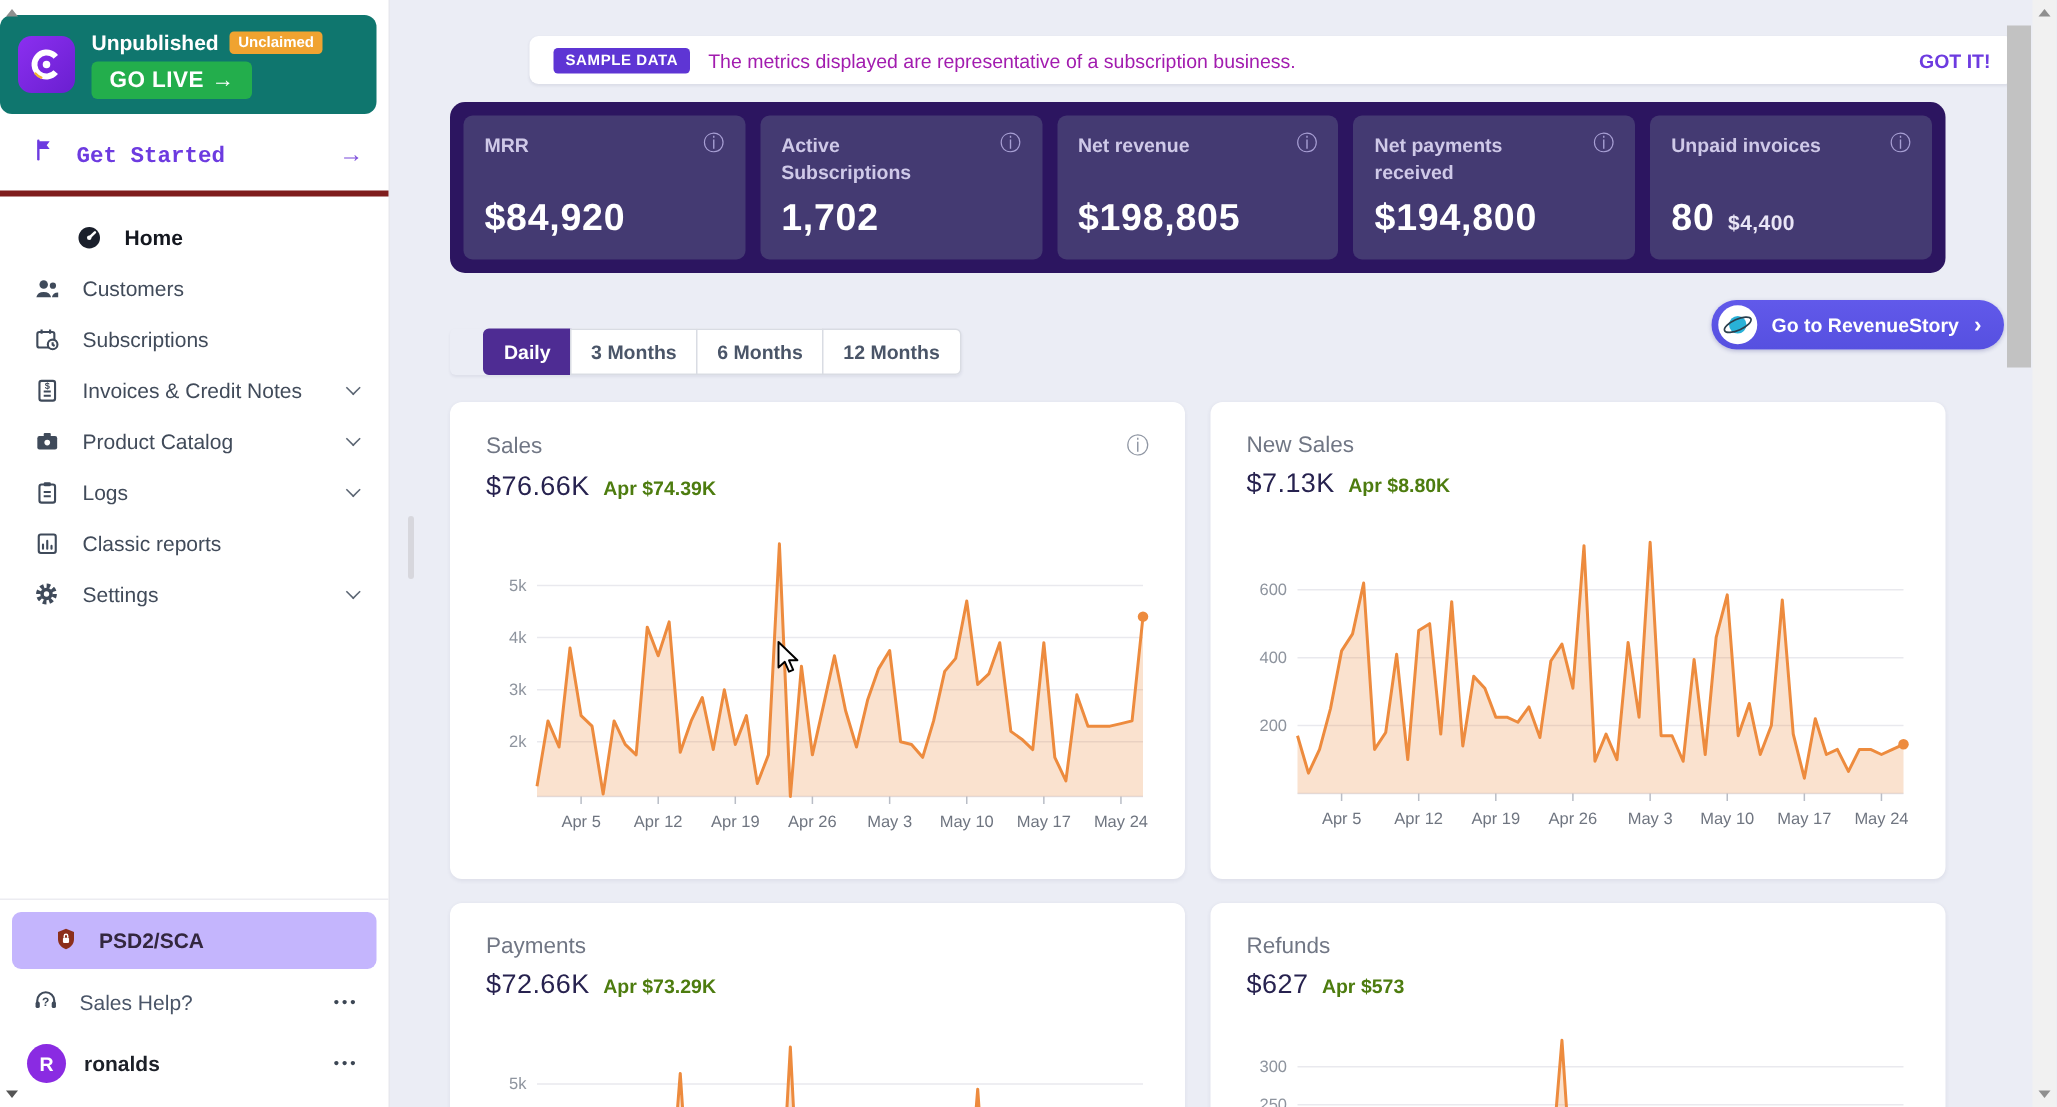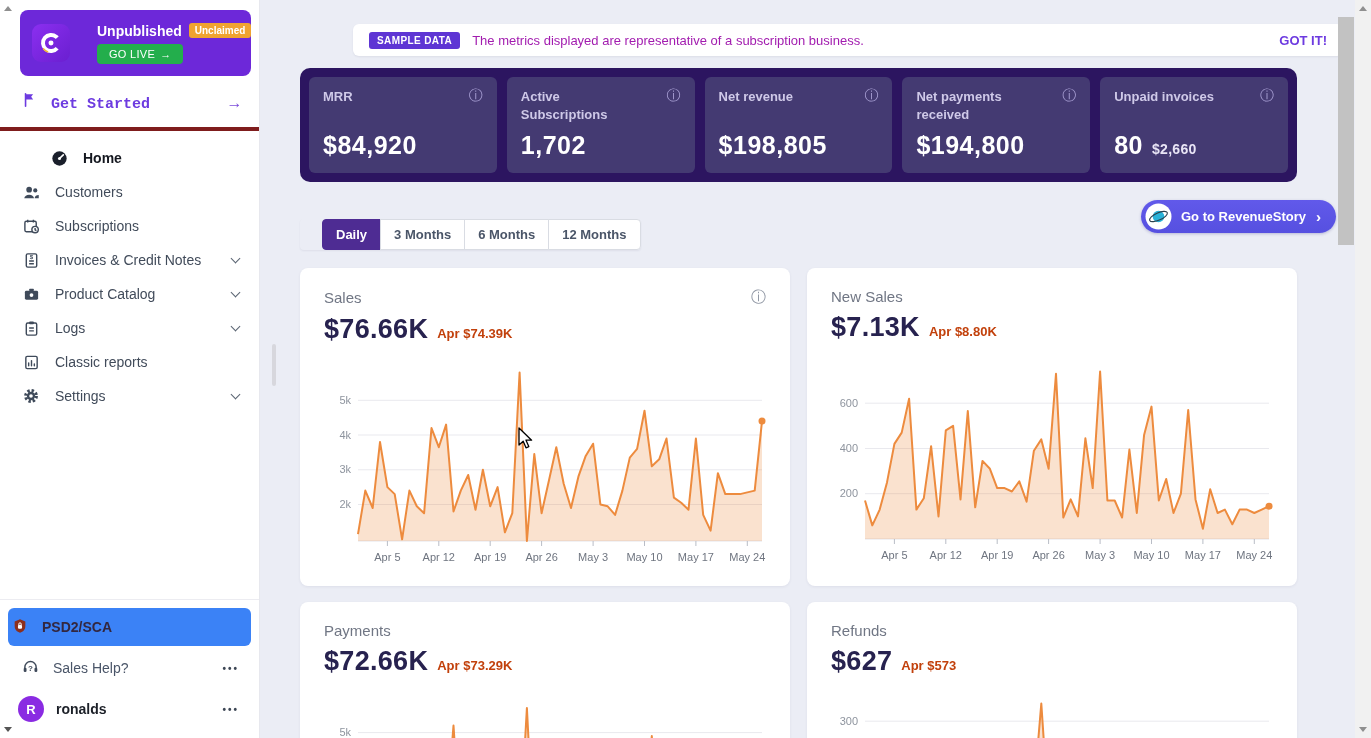--- a/index.html
+++ b/index.html
@@ -1,37 +1,37 @@
 <!DOCTYPE html>
 <html><head>
 <meta charset="utf-8">
 <style>
   * { margin:0; padding:0; box-sizing:border-box; }
   html,body { width:1371px; height:738px; overflow:hidden; }
   body { font-family:"Liberation Sans", sans-serif; background:#ebedf5; position:relative; }
 
   
   .sidebar { position:absolute; left:0; top:0; width:260px; height:738px; background:#fff; border-right:1px solid #e7e8ee; z-index:2; }
-  .org-banner { margin:10px 8px 0 20px; height:66px; background:#6d28d9; border-radius:8px; display:flex; align-items:center; padding:0 12px; gap:27px; }
+  .org-banner { margin:10px 8px 0 0; height:66px; background:#0f766e; border-radius:8px; display:flex; align-items:center; padding:0 12px; gap:11px; }
   .org-logo { width:38px; height:38px; border-radius:9px; background:linear-gradient(135deg,#8b2ff0,#6a1fd0); display:flex; align-items:center; justify-content:center; flex:none; }
   .org-col { display:flex; flex-direction:column; gap:5px; }
   .org-row1 { display:flex; align-items:center; gap:7px; }
   .org-status { color:#fff; font-size:14px; font-weight:700; }
   .org-badge { background:#f0a330; color:#fff; font-size:10px; font-weight:700; padding:2px 6px; border-radius:3px; }
-  .go-live { background:#23ae4c; color:#fff; border:none; font-size:11px; font-weight:400; padding:4px 12px; border-radius:4px; display:inline-flex; align-items:center; gap:5px; width:max-content; cursor:pointer; font-family:inherit; letter-spacing:.3px; }
+  .go-live { background:#23ae4c; color:#fff; border:none; font-size:15px; font-weight:700; padding:4px 12px; border-radius:4px; display:inline-flex; align-items:center; gap:5px; width:max-content; cursor:pointer; font-family:inherit; letter-spacing:.3px; }
   .get-started { display:flex; align-items:flex-end; gap:13px; padding:16px 20px 14px 22px; border-bottom:4px solid #7f1d1d; color:#6d3be0; font-size:15px; font-weight:700; cursor:pointer;font-family:Liberation Mono, monospace; }
   .gs-arrow { margin-left:auto; color:#7c4ddb; font-size:16px; font-weight:400; }
   .nav { padding-top:10px; }
   .nav-item { height:34px; display:flex; align-items:center; gap:15px; padding:0 20px 0 22px; font-size:14px; color:#414b5a; cursor:pointer; }
   .nav-item .icon { width:18px; display:flex; justify-content:center; flex:none; }
   .nav-item.active { color:#14171f; font-weight:700;margin-left:28px; }
   .chev-down { width:7px; height:7px; border-right:1.6px solid #5a6472; border-bottom:1.6px solid #5a6472; transform:rotate(45deg); margin-left:auto; margin-top:-4px; }
   .sidebar-bottom { position:absolute; left:0; right:0; bottom:0; }
   .sb-divider { border-top:1px solid #ececf1; }
-  .psd2-row { margin:8px 8px 4px 8px; background:#3b82f6; border-radius:6px; height:38px; display:flex; align-items:center; gap:14px; padding:0 4px; font-size:14px; font-weight:600; color:#33273f; cursor:pointer; }
+  .psd2-row { margin:8px 8px 4px 8px; background:#c4b5fd; border-radius:6px; height:38px; display:flex; align-items:center; gap:14px; padding:0 28px; font-size:14px; font-weight:600; color:#33273f; cursor:pointer; }
   .help-row { height:36px; display:flex; align-items:center; gap:14px; padding:0 20px 0 22px; font-size:14px; color:#4a5568; cursor:pointer; }
   .user-row { height:46px; display:flex; align-items:center; gap:12px; padding:0 20px 0 18px; font-size:14px; font-weight:700; color:#1c2028; cursor:pointer; margin-bottom:6px; }
   .avatar { width:26px; height:26px; border-radius:50%; background:#8a2be2; color:#fff; font-size:13px; font-weight:700; display:flex; align-items:center; justify-content:center; flex:none; }
   .dots { margin-left:auto; color:#3c4654; font-size:10px; letter-spacing:2px; font-weight:700; cursor:pointer; }
   .sidebar-thumb { position:absolute; left:272px; top:344px; width:4px; height:42px; background:#d7d7dd; border-radius:2px; z-index:3; }
 
   
   .main { position:absolute; left:260px; top:0; width:1111px; height:738px; }
   .sample-banner { position:absolute; left:48px; top:24px; width:990px; height:32px; background:#fff; border-radius:6px; box-shadow:0 1px 2px rgba(40,40,80,.08); display:flex; align-items:center; padding:0 16px;margin-left:45px; }
   .sample-badge { background:#5e35d4; color:#fff; font-size:10px; font-weight:700; padding:3px 8px; border-radius:3px; letter-spacing:.4px; }
@@ -54,22 +54,22 @@
 
   .rs-btn { position:absolute; top:200px; left:881px; height:33px; border-radius:17px; background:linear-gradient(180deg,#6159ea,#5650e0); border:none; color:#fff; font-size:13px; font-weight:700; display:flex; align-items:center; gap:9px; padding:0 15px 0 4px; cursor:pointer; font-family:inherit; box-shadow:0 1px 3px rgba(60,60,140,.3); }
   .rs-chev { font-size:15px; font-weight:700; margin-left:1px; }
 
   .cards { position:absolute; left:40px; top:268px; width:997px; display:grid; grid-template-columns:490px 490px; column-gap:17px; row-gap:16px; }
   .chart-card { background:#fff; border-radius:8px; box-shadow:0 1px 3px rgba(40,40,80,.07); height:318px; padding:20px 24px; }
   .cc-head { display:flex; align-items:center; }
   .cc-title { font-size:15px; color:#707684; }
   .cc-info { margin-left:auto; color:#8f96a3; font-size:15px; cursor:pointer; }
   .cc-value-row { margin-top:7px; display:flex; align-items:baseline; gap:9px; }
-  .cc-value { font-size:27px; font-weight:700; color:#27224f; letter-spacing:.3px; }
-  .cc-cmp { font-size:13px; font-weight:600; color:#c2410c; }
+  .cc-value { font-size:18px; font-weight:400; color:#27224f; letter-spacing:.3px; }
+  .cc-cmp { font-size:13px; font-weight:600; color:#4d7c0f; }
   .cc-chart { margin-top:16px; }
 
   
   .sb-outer { position:absolute; right:0; top:0; width:16px; height:738px; background:#f1f1f1; z-index:5; }
   .tri-up { width:0; height:0; border-left:4px solid transparent; border-right:4px solid transparent; border-bottom:5px solid #8f8f8f; position:absolute; left:4px; }
   .tri-down { width:0; height:0; border-left:4px solid transparent; border-right:4px solid transparent; border-top:5px solid #8f8f8f; position:absolute; left:4px; }
   .sb-inner-up { position:absolute; right:20px; top:6px; z-index:5; }
   .sb-inner-down { position:absolute; right:20px; bottom:6px; z-index:5; border-top-color:#555; }
   .sb-inner-thumb { position:absolute; right:17px; top:17px; width:16px; height:228px; background:#c2c2c2; z-index:5; }
 
@@ -276,21 +276,21 @@
           <span>$194,800</span>
         </div>
     </div>
     <div class="metric-card">
       <div class="mc-head">
           <span class="mc-title">Unpaid invoices</span>
           <span class="mc-info">ⓘ</span>
         </div>
       <div class="mc-value">
           <span>80</span>
-          <span class="mc-sub">$2,660</span>
+          <span class="mc-sub">$4,400</span>
         </div>
     </div>
   </section>
 
   <div class="tabs">
     <button class="tab active">Daily</button>
     <button class="tab">3 Months</button>
     <button class="tab">6 Months</button>
     <button class="tab">12 Months</button>
   </div>

